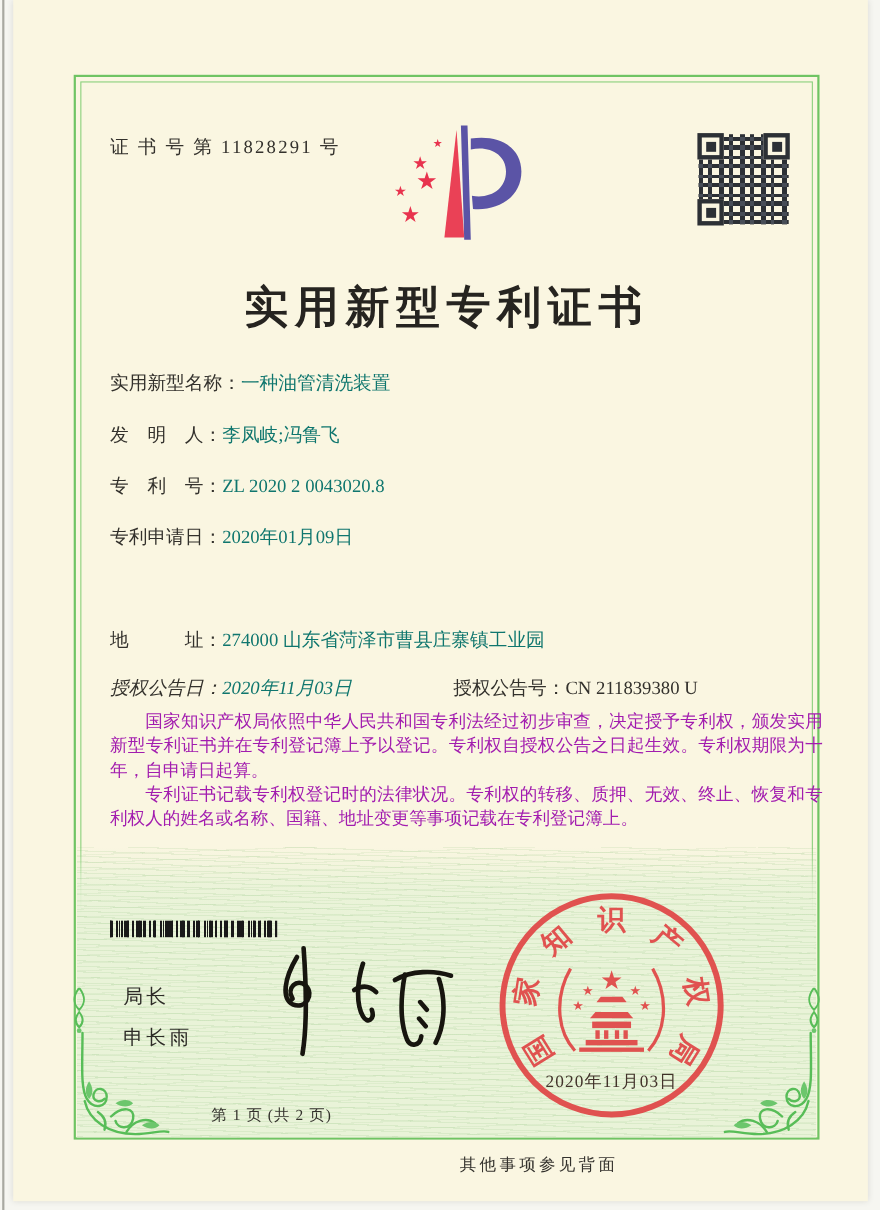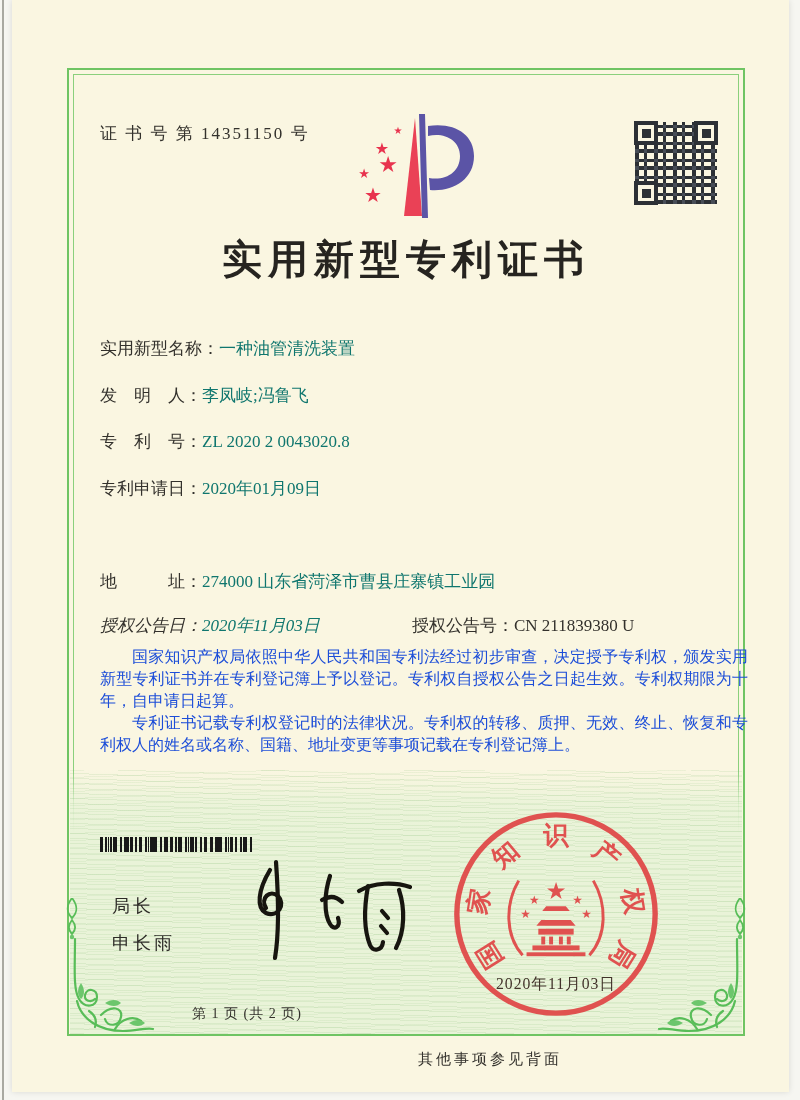--- a/index.html
+++ b/index.html
@@ -32,33 +32,33 @@
   .logo { position:absolute; left:330px; top:108px; width:150px; height:122px; }
   .qr { position:absolute; left:623px; top:122px; width:82px; height:82px;
     background-image:
       repeating-linear-gradient(0deg,  #20242b 0 4px, transparent 4px 8px, #20242b 8px 11px, transparent 11px 17px),
       repeating-linear-gradient(90deg, #20242b 0 4px, transparent 4px 9px, #20242b 9px 12px, transparent 12px 19px);
     background-blend-mode:screen; opacity:.94; }
   .qr .finder { position:absolute; width:24px; height:24px; background:#faf6e1; border:4.5px solid #20242b; }
   .qr .finder::after { content:''; position:absolute; inset:3.5px; background:#20242b; }
   .qr .f-tl { left:-1px; top:-1px; } .qr .f-tr { right:-1px; top:-1px; } .qr .f-bl { left:-1px; bottom:-1px; }
 
-  .doc-title { position:absolute; left:55px; top:232px; width:678px; text-align:center;
+  .doc-title { position:absolute; left:55px; top:252px; width:678px; text-align:center;
     font-size:40px; font-weight:600; letter-spacing:6px; color:#262420; }
 
   
   .field { position:absolute; left:88px; font-size:17px; color:#33312c; white-space:nowrap; }
   .field .lab { display:inline-block; color:#33312c; }
   .field .val { color:#0f766e; }
   .f0 { top:337px; } .f1 { top:384px; } .f2 { top:430px; } .f3 { top:477px; }
   .f4 { top:523px; } .f5 { top:570px; } .f6 { top:614px;font-style:italic; }
   .grant-no { position:absolute; left:400px; top:614px; font-size:17px; color:#33312c; white-space:nowrap; }
 
   .body-text { position:absolute; left:88px; top:646px; width:648px; font-size:16px;
-    line-height:22px; color:#1d4ed8; text-align:justify; }
+    line-height:22px; color:#a21caf; text-align:justify; }
   .body-text p { text-indent:2em; }
 
   
   .barcode { position:absolute; left:88px; top:837px; width:152px; height:15px;
     background-image:
       repeating-linear-gradient(90deg, #191919 0 2px, transparent 2px 5px),
       repeating-linear-gradient(90deg, #191919 0 1px, transparent 1px 8px),
       repeating-linear-gradient(90deg, #191919 0 3px, transparent 3px 13px); }
   .director { position:absolute; left:100px; top:888px; font-family:"Liberation Sans","DejaVu Sans",sans-serif;
     font-size:18px; color:#2d2b27; letter-spacing:3px; line-height:37px; }
@@ -73,21 +73,21 @@
     font-size:15px; color:#33312c; letter-spacing:3px; }
 </style>
 </head>
 <body>
 
 <div class="photo-edge"></div>
 
 <div class="paper">
 
   <div class="cert-no"><span>证 书 号 第</span>
-    <span>14351150</span>
+    <span>11828291</span>
     <span>号</span></div>
 
   <svg class="logo" viewBox="0 0 150 122">
     <g fill="#e8334e">
       <text x="40" y="46" font-size="16" text-anchor="middle">★</text>
       <text x="22" y="70" font-size="13" text-anchor="middle">★</text>
       <text x="46" y="64" font-size="22" text-anchor="middle">★</text>
       <text x="31" y="94" font-size="20" text-anchor="middle">★</text>
       <text x="56" y="26" font-size="10" text-anchor="middle">★</text>
     </g>

